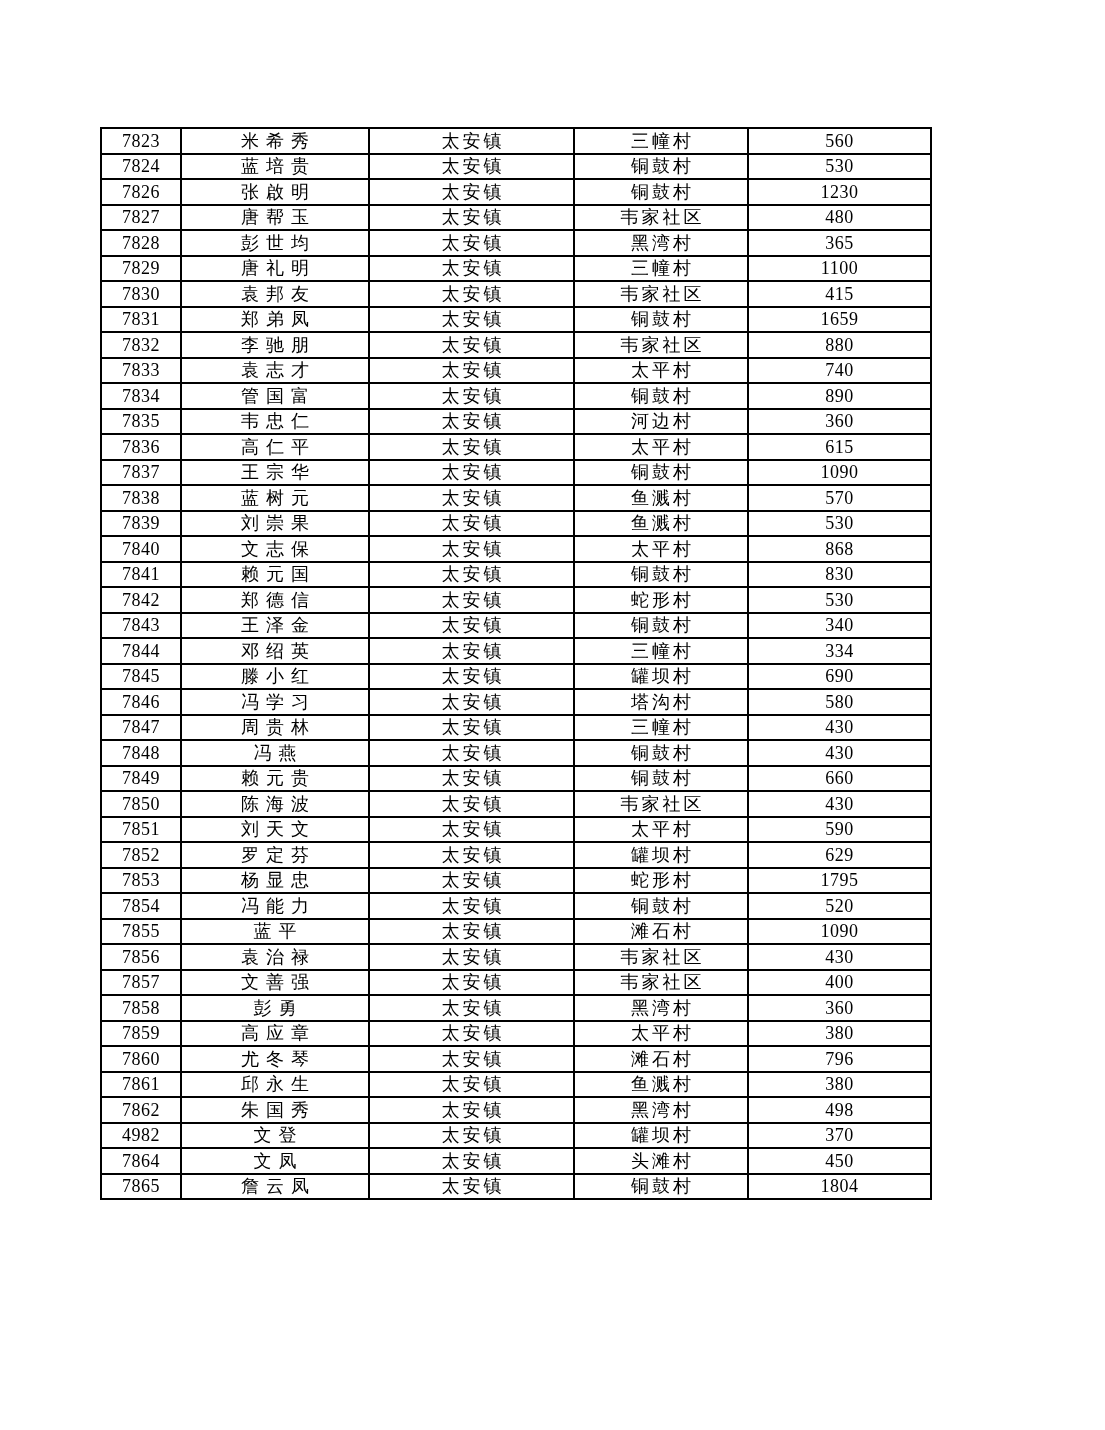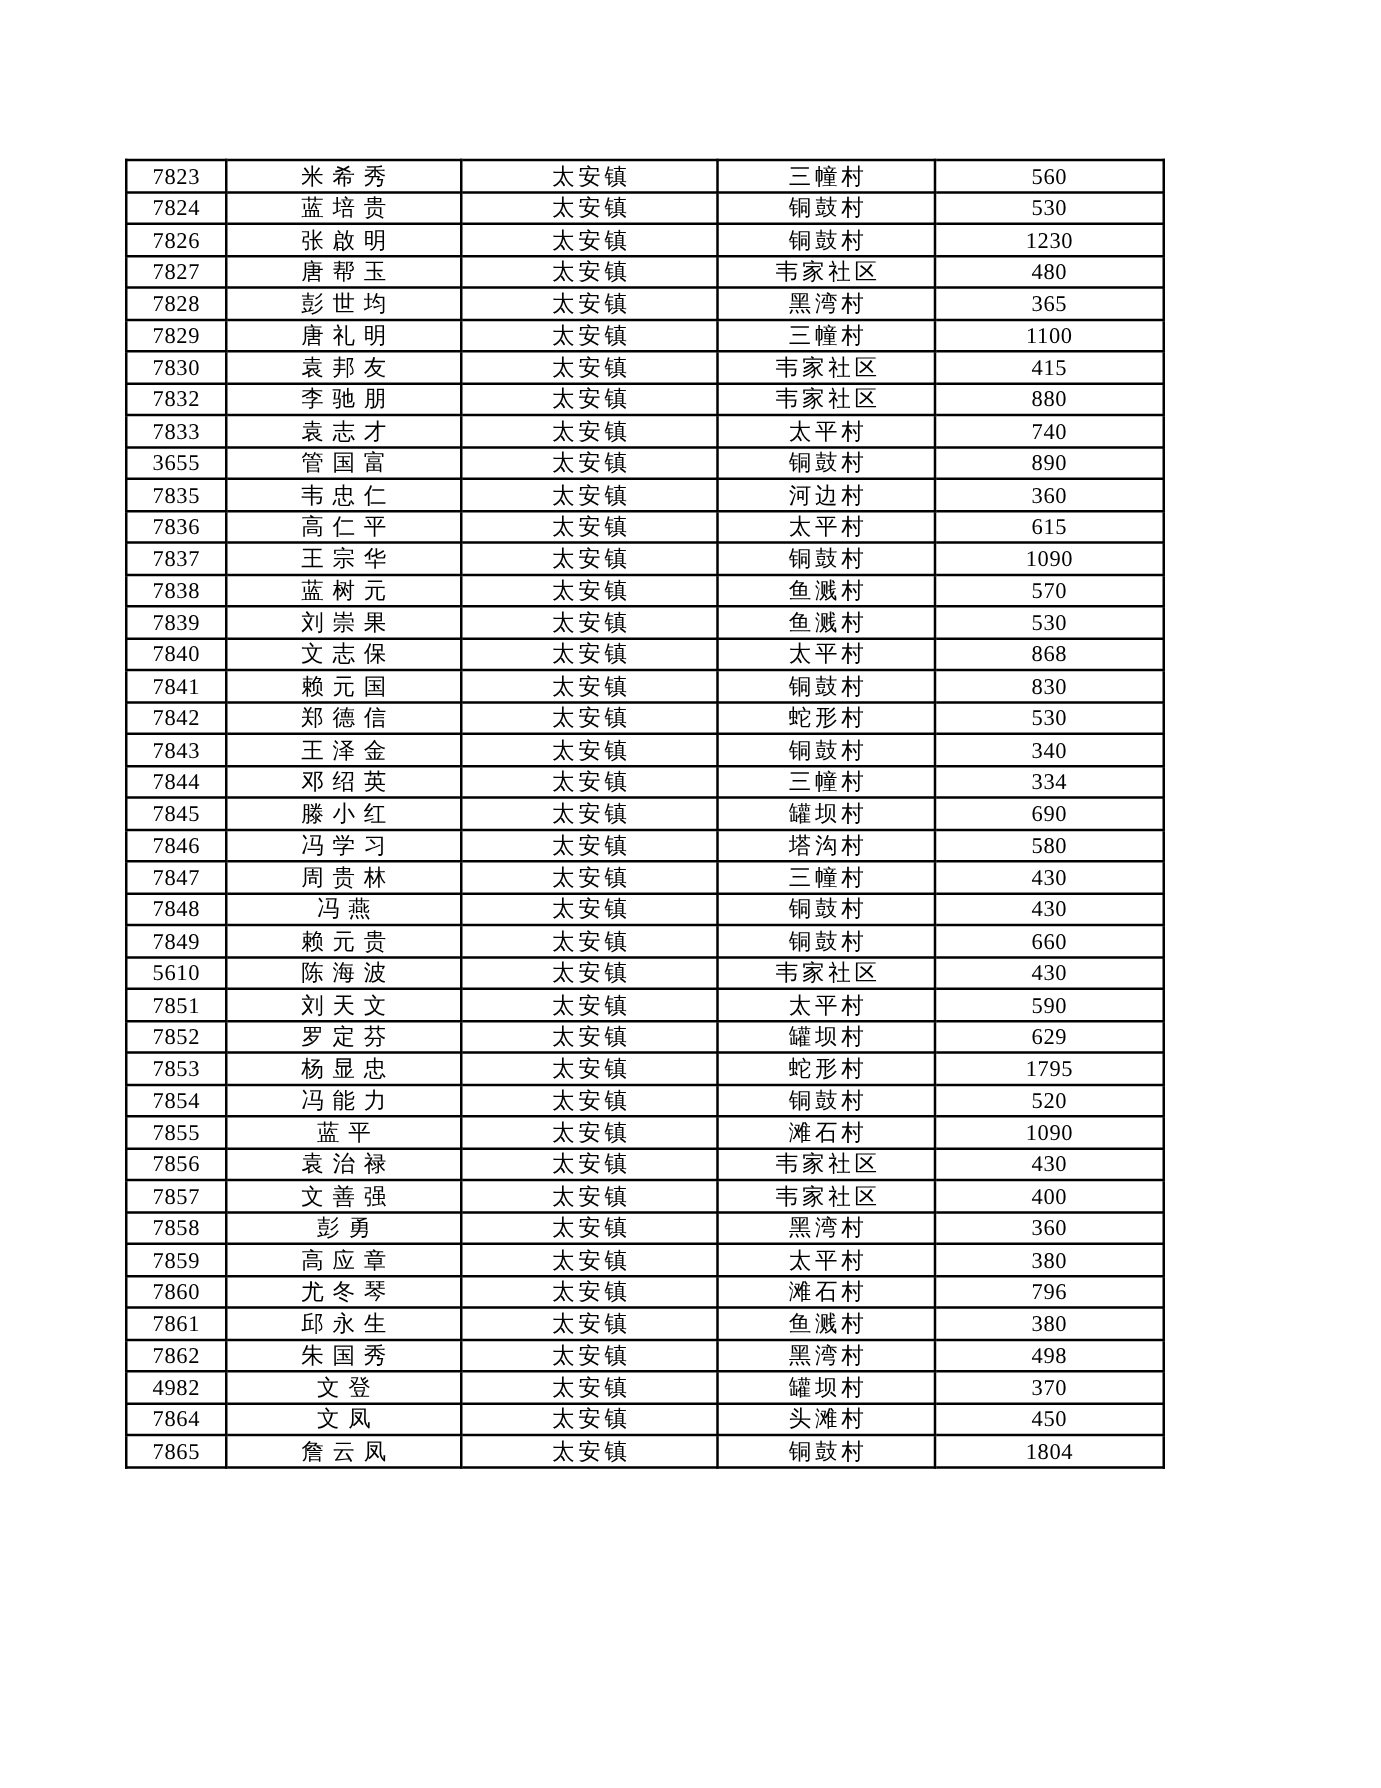--- a/index.html
+++ b/index.html
@@ -101,35 +101,42 @@
           <td class="cell-amount">1100</td>
         </tr>
         <tr>
           <td class="cell-id">7830</td>
           <td class="cell-name">袁邦友</td>
           <td class="cell-town">太安镇</td>
           <td class="cell-village">韦家社区</td>
           <td class="cell-amount">415</td>
         </tr>
         <tr>
+          <td class="cell-id">7831</td>
+          <td class="cell-name">郑弟凤</td>
+          <td class="cell-town">太安镇</td>
+          <td class="cell-village">铜鼓村</td>
+          <td class="cell-amount">1659</td>
+        </tr>
+        <tr>
           <td class="cell-id">7832</td>
           <td class="cell-name">李驰朋</td>
           <td class="cell-town">太安镇</td>
           <td class="cell-village">韦家社区</td>
           <td class="cell-amount">880</td>
         </tr>
         <tr>
           <td class="cell-id">7833</td>
           <td class="cell-name">袁志才</td>
           <td class="cell-town">太安镇</td>
           <td class="cell-village">太平村</td>
           <td class="cell-amount">740</td>
         </tr>
         <tr>
-          <td class="cell-id">3655</td>
+          <td class="cell-id">7834</td>
           <td class="cell-name">管国富</td>
           <td class="cell-town">太安镇</td>
           <td class="cell-village">铜鼓村</td>
           <td class="cell-amount">890</td>
         </tr>
         <tr>
           <td class="cell-id">7835</td>
           <td class="cell-name">韦忠仁</td>
           <td class="cell-town">太安镇</td>
           <td class="cell-village">河边村</td>
@@ -227,21 +234,21 @@
           <td class="cell-amount">430</td>
         </tr>
         <tr>
           <td class="cell-id">7849</td>
           <td class="cell-name">赖元贵</td>
           <td class="cell-town">太安镇</td>
           <td class="cell-village">铜鼓村</td>
           <td class="cell-amount">660</td>
         </tr>
         <tr>
-          <td class="cell-id">5610</td>
+          <td class="cell-id">7850</td>
           <td class="cell-name">陈海波</td>
           <td class="cell-town">太安镇</td>
           <td class="cell-village">韦家社区</td>
           <td class="cell-amount">430</td>
         </tr>
         <tr>
           <td class="cell-id">7851</td>
           <td class="cell-name">刘天文</td>
           <td class="cell-town">太安镇</td>
           <td class="cell-village">太平村</td>

